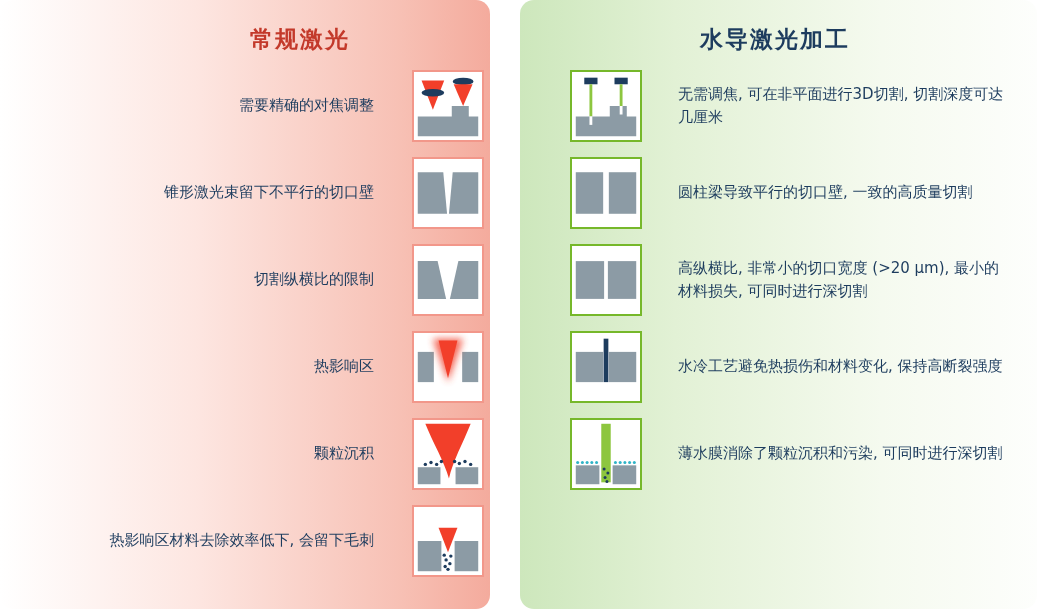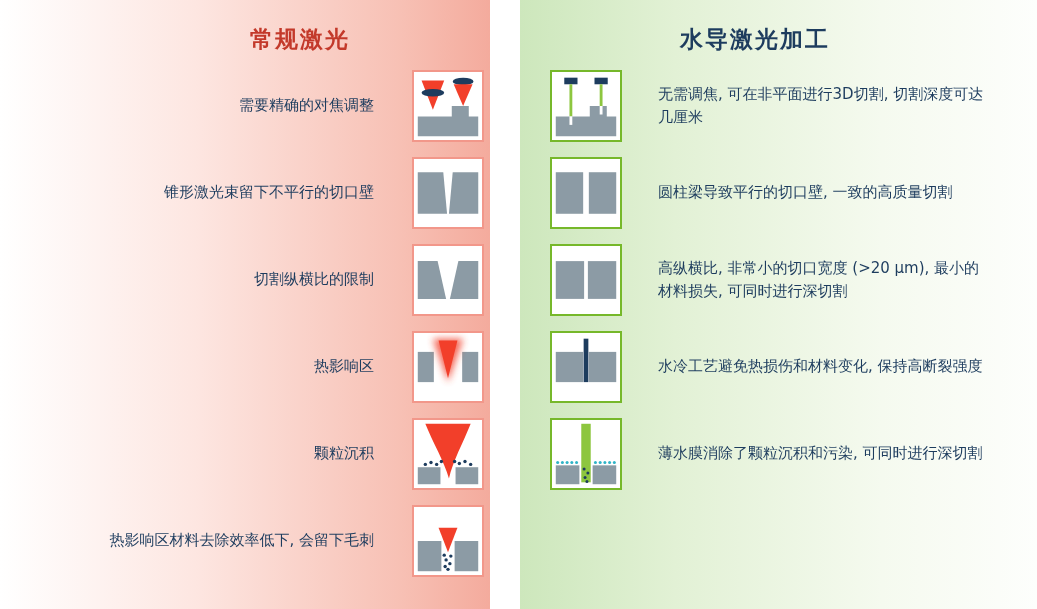--- a/index.html
+++ b/index.html
@@ -1,21 +1,21 @@
 <!DOCTYPE html>
 <html><head>
 <meta charset="utf-8">
 <style>
   html,body{margin:0;padding:0;background:#ffffff;}
   body{font-family:"DejaVu Sans","Liberation Sans",sans-serif;color:#1d3c5e;}
   .wrap{position:relative;width:1037px;height:609px;background:#fff;overflow:hidden;display:flex;}
-  .panel{height:609px;box-sizing:border-box;}
+  .panel{height:609px;box-sizing:border-box;border-radius:14px;}
   .panel-left{width:490px;background:linear-gradient(90deg,#ffffff 0%,#fde6e1 40%,#f7c0b4 82%,#f4ab9d 100%);}
   .panel-gap{width:30px;background:#ffffff;}
-  .panel-right{width:517px;background:linear-gradient(90deg,#cde7bc 0%,#e2f1d5 30%,#f5faef 70%,#fdfefc 100%);}
+  .panel-right{width:517px;background:linear-gradient(90deg,#cde7bc 0%,#e2f1d5 30%,#f5faef 70%,#fdfefc 100%);padding-left:20px;}
   .title-block{height:62px;box-sizing:border-box;padding-top:28px;font-size:23px;font-weight:bold;letter-spacing:2px;line-height:1;}
   .panel-left .title-block{text-align:right;padding-right:140px;color:#c3392a;}
   .panel-right .title-block{text-align:left;padding-left:160px;color:#1d3c5e;}
   .rows{display:block;}
   .row{height:87px;display:flex;align-items:center;}
   .row-left .label{flex:1;text-align:right;padding-right:38px;font-size:15px;line-height:1.5;color:#1d3c5e;}
   .icon{width:72px;height:72px;box-sizing:border-box;background:#ffffff;flex:0 0 auto;}
   .icon svg{display:block;width:100%;height:100%;}
   .icon-l{border:2px solid #f2978a;margin-right:6px;}
   .icon-r{border:2px solid #76b82a;margin-left:30px;}

